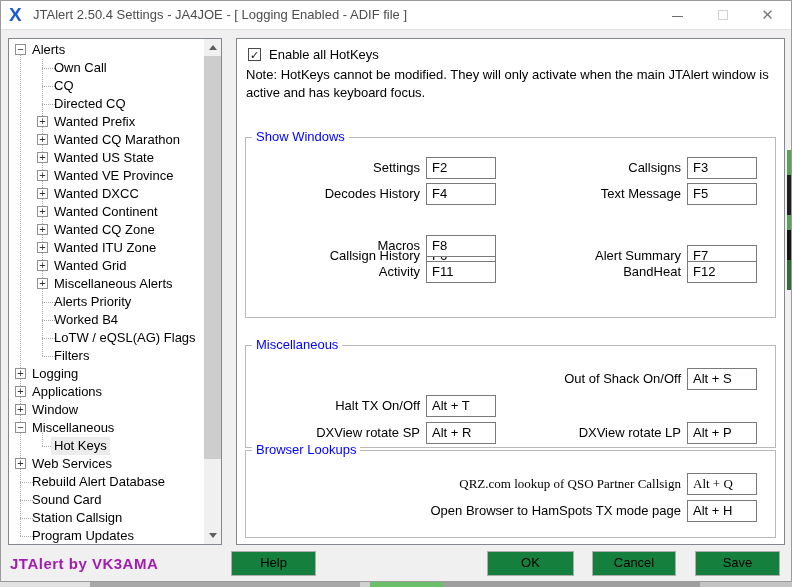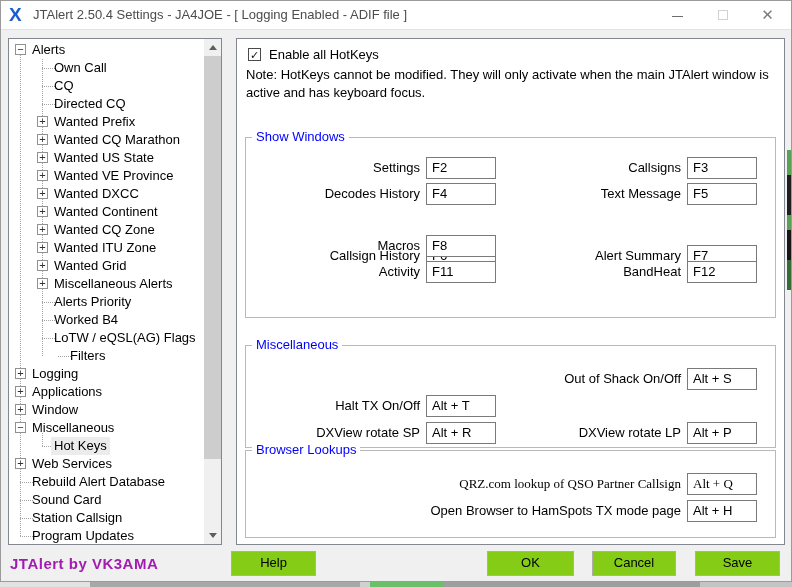--- a/index.html
+++ b/index.html
@@ -74,21 +74,21 @@
   .hk-label.left  { left:0; width:174px; }
   .hk-label.right { left:0; width:435px; }
   .hk-field { position:absolute; top:0; width:70px; height:22px; background:#fff;
     border:1px solid #7a7a7a; padding-left:5px; line-height:20px; }
   .hk-field.left  { left:180px; }
   .hk-field.right { left:441px; }
 
   
   .brand { position:absolute; left:10px; top:551px; height:25px; line-height:25px;
     color:#a21caf; font-size:15px; font-weight:bold; letter-spacing:0.5px; }
-  .btn { position:absolute; top:551px; height:25px; background:#84cc16;
+  .btn { position:absolute; top:551px; height:25px; background:#15803d;
     border:1px solid #adadad; text-align:center; line-height:22px; font-size:13px; }
   .btn-help   { left:231px; width:85px; }
   .btn-ok     { left:487px; width:87px; }
   .btn-cancel { left:592px; width:84px; }
   .btn-save   { left:695px; width:85px; }
 
   
   .bottom-strip { position:absolute; left:0; bottom:0; width:792px; height:5px; }
   .bottom-strip .seg { position:absolute; top:0; height:5px; }
   .right-sliver { position:absolute; left:787px; top:150px; width:5px; }
@@ -171,21 +171,21 @@
         <span class="tree-label lvl1">Alerts Priority</span>
       </div>
       <div class="tree-item" style="top: 272px;">
         <span class="stub lvl1"></span>
         <span class="tree-label lvl1">Worked B4</span>
       </div>
       <div class="tree-item" style="top: 290px;">
         <span class="stub lvl1"></span>
         <span class="tree-label lvl1">LoTW / eQSL(AG) Flags</span>
       </div>
-      <div class="tree-item" style="top: 308px; margin-left: 16px;">
+      <div class="tree-item" style="top: 308px;">
         <span class="stub lvl1"></span>
         <span class="tree-label lvl1">Filters</span>
       </div>
       <div class="tree-item" style="top: 326px;">
         <span class="expander lvl0">+</span>
         <span class="tree-label lvl0">Logging</span>
       </div>
       <div class="tree-item" style="top: 344px;">
         <span class="expander lvl0">+</span>
         <span class="tree-label lvl0">Applications</span>

